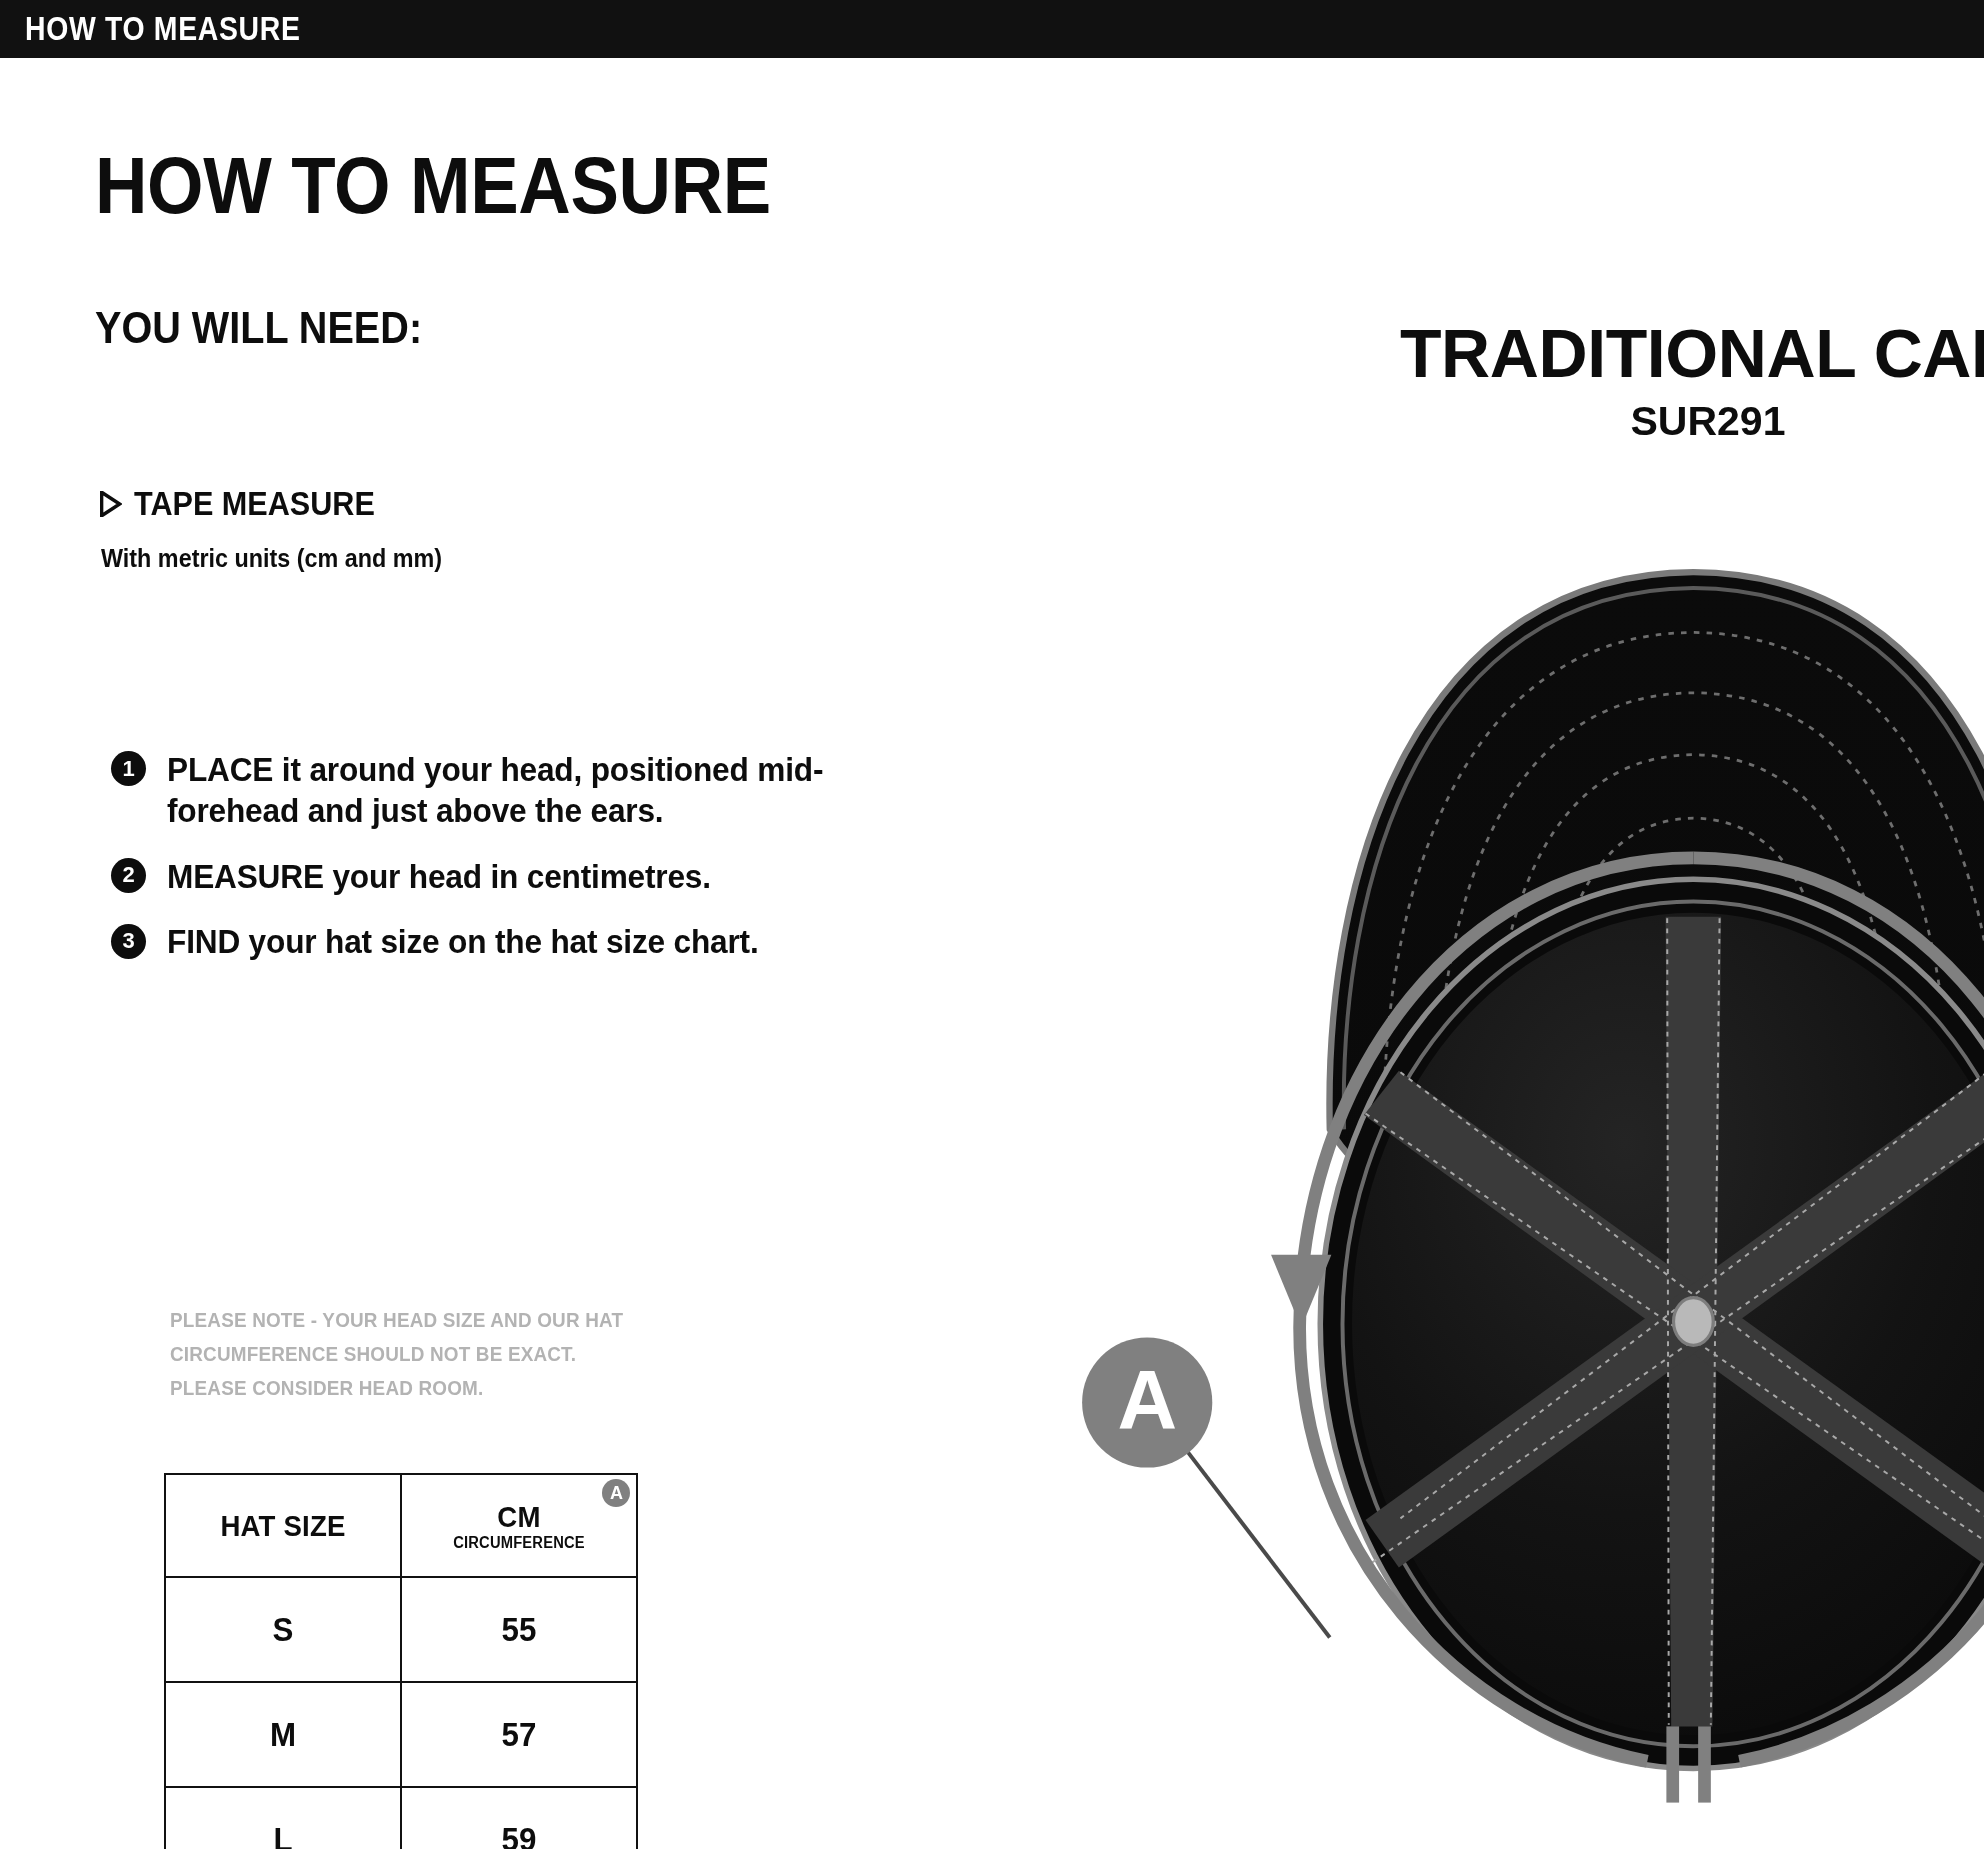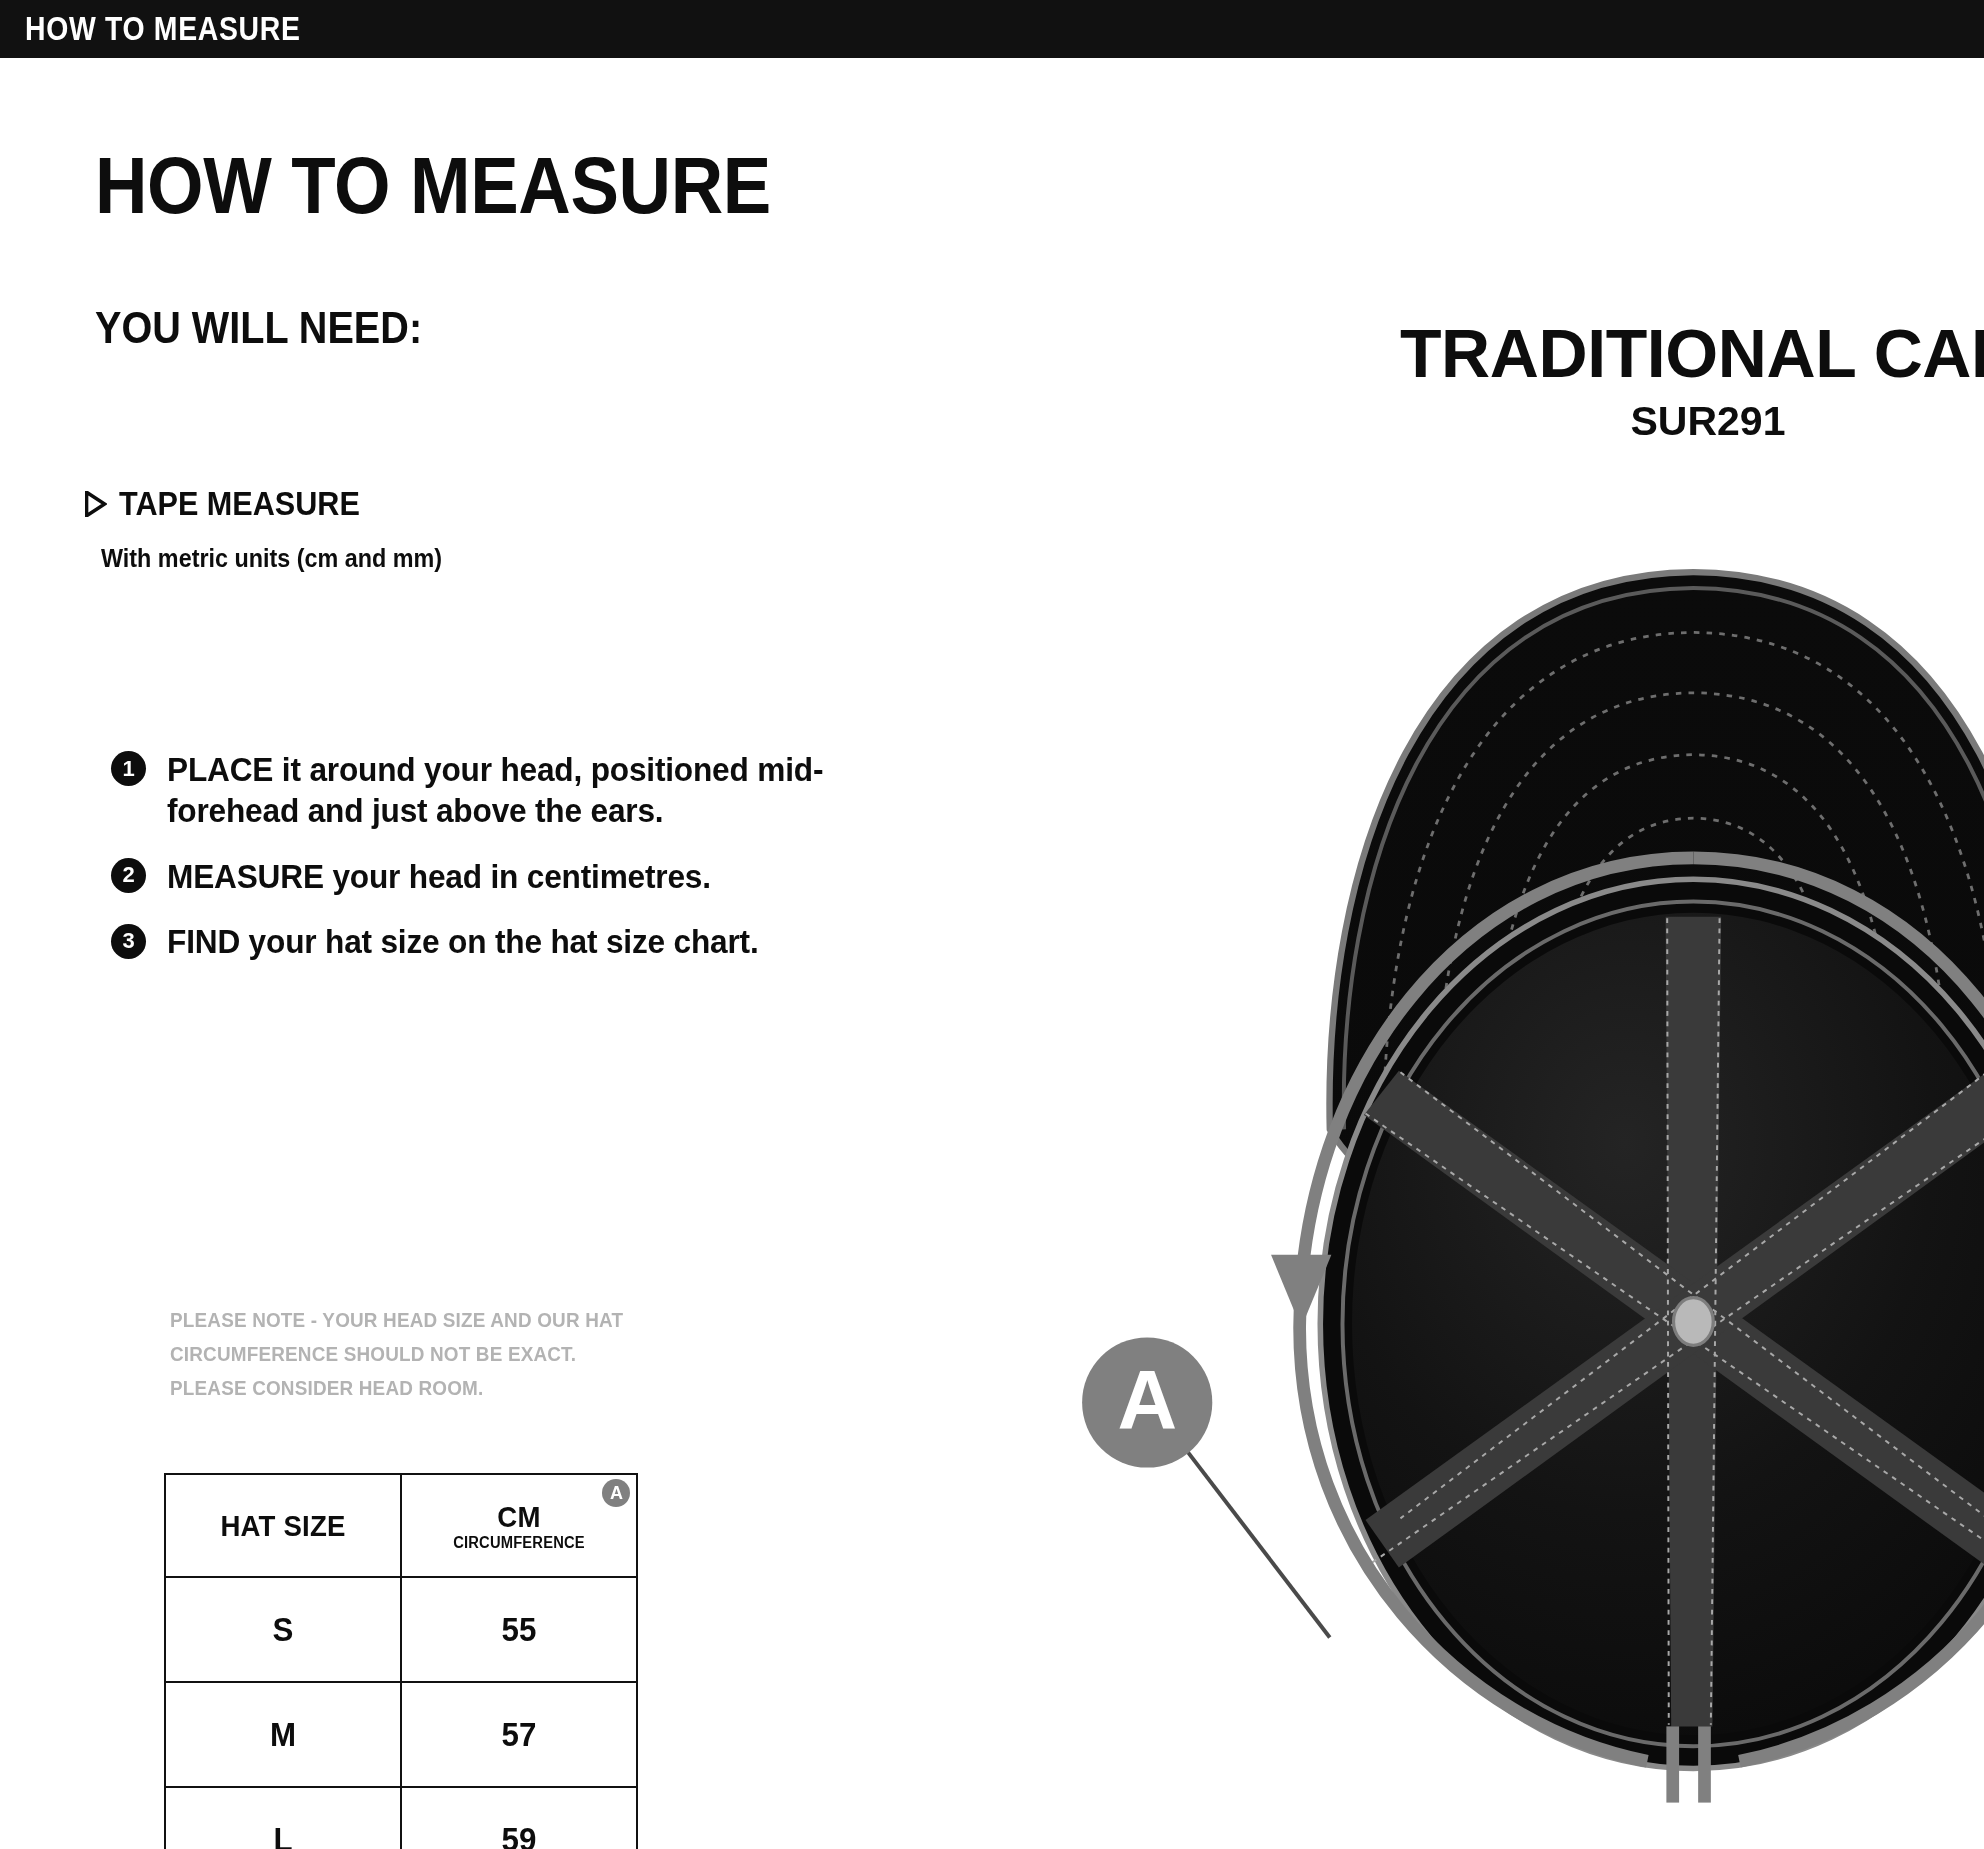--- a/index.html
+++ b/index.html
@@ -62,21 +62,21 @@
     font-size: 44px;
     font-weight: 700;
     color: #0d0d0d;
     transform: scaleX(0.90);
     transform-origin: left top;
     white-space: nowrap;
     line-height: 47px;
   }
   #tool-row {
     position: absolute;
-    left: 85px; top: 427px;
+    left: 100px; top: 427px;
     display: flex;
     align-items: center;
   }
   #tool-bullet {
     width: 22px; height: 26px;
     margin-right: 12px;
     flex: 0 0 auto;
     display: block;
   }
   #tool-label {

